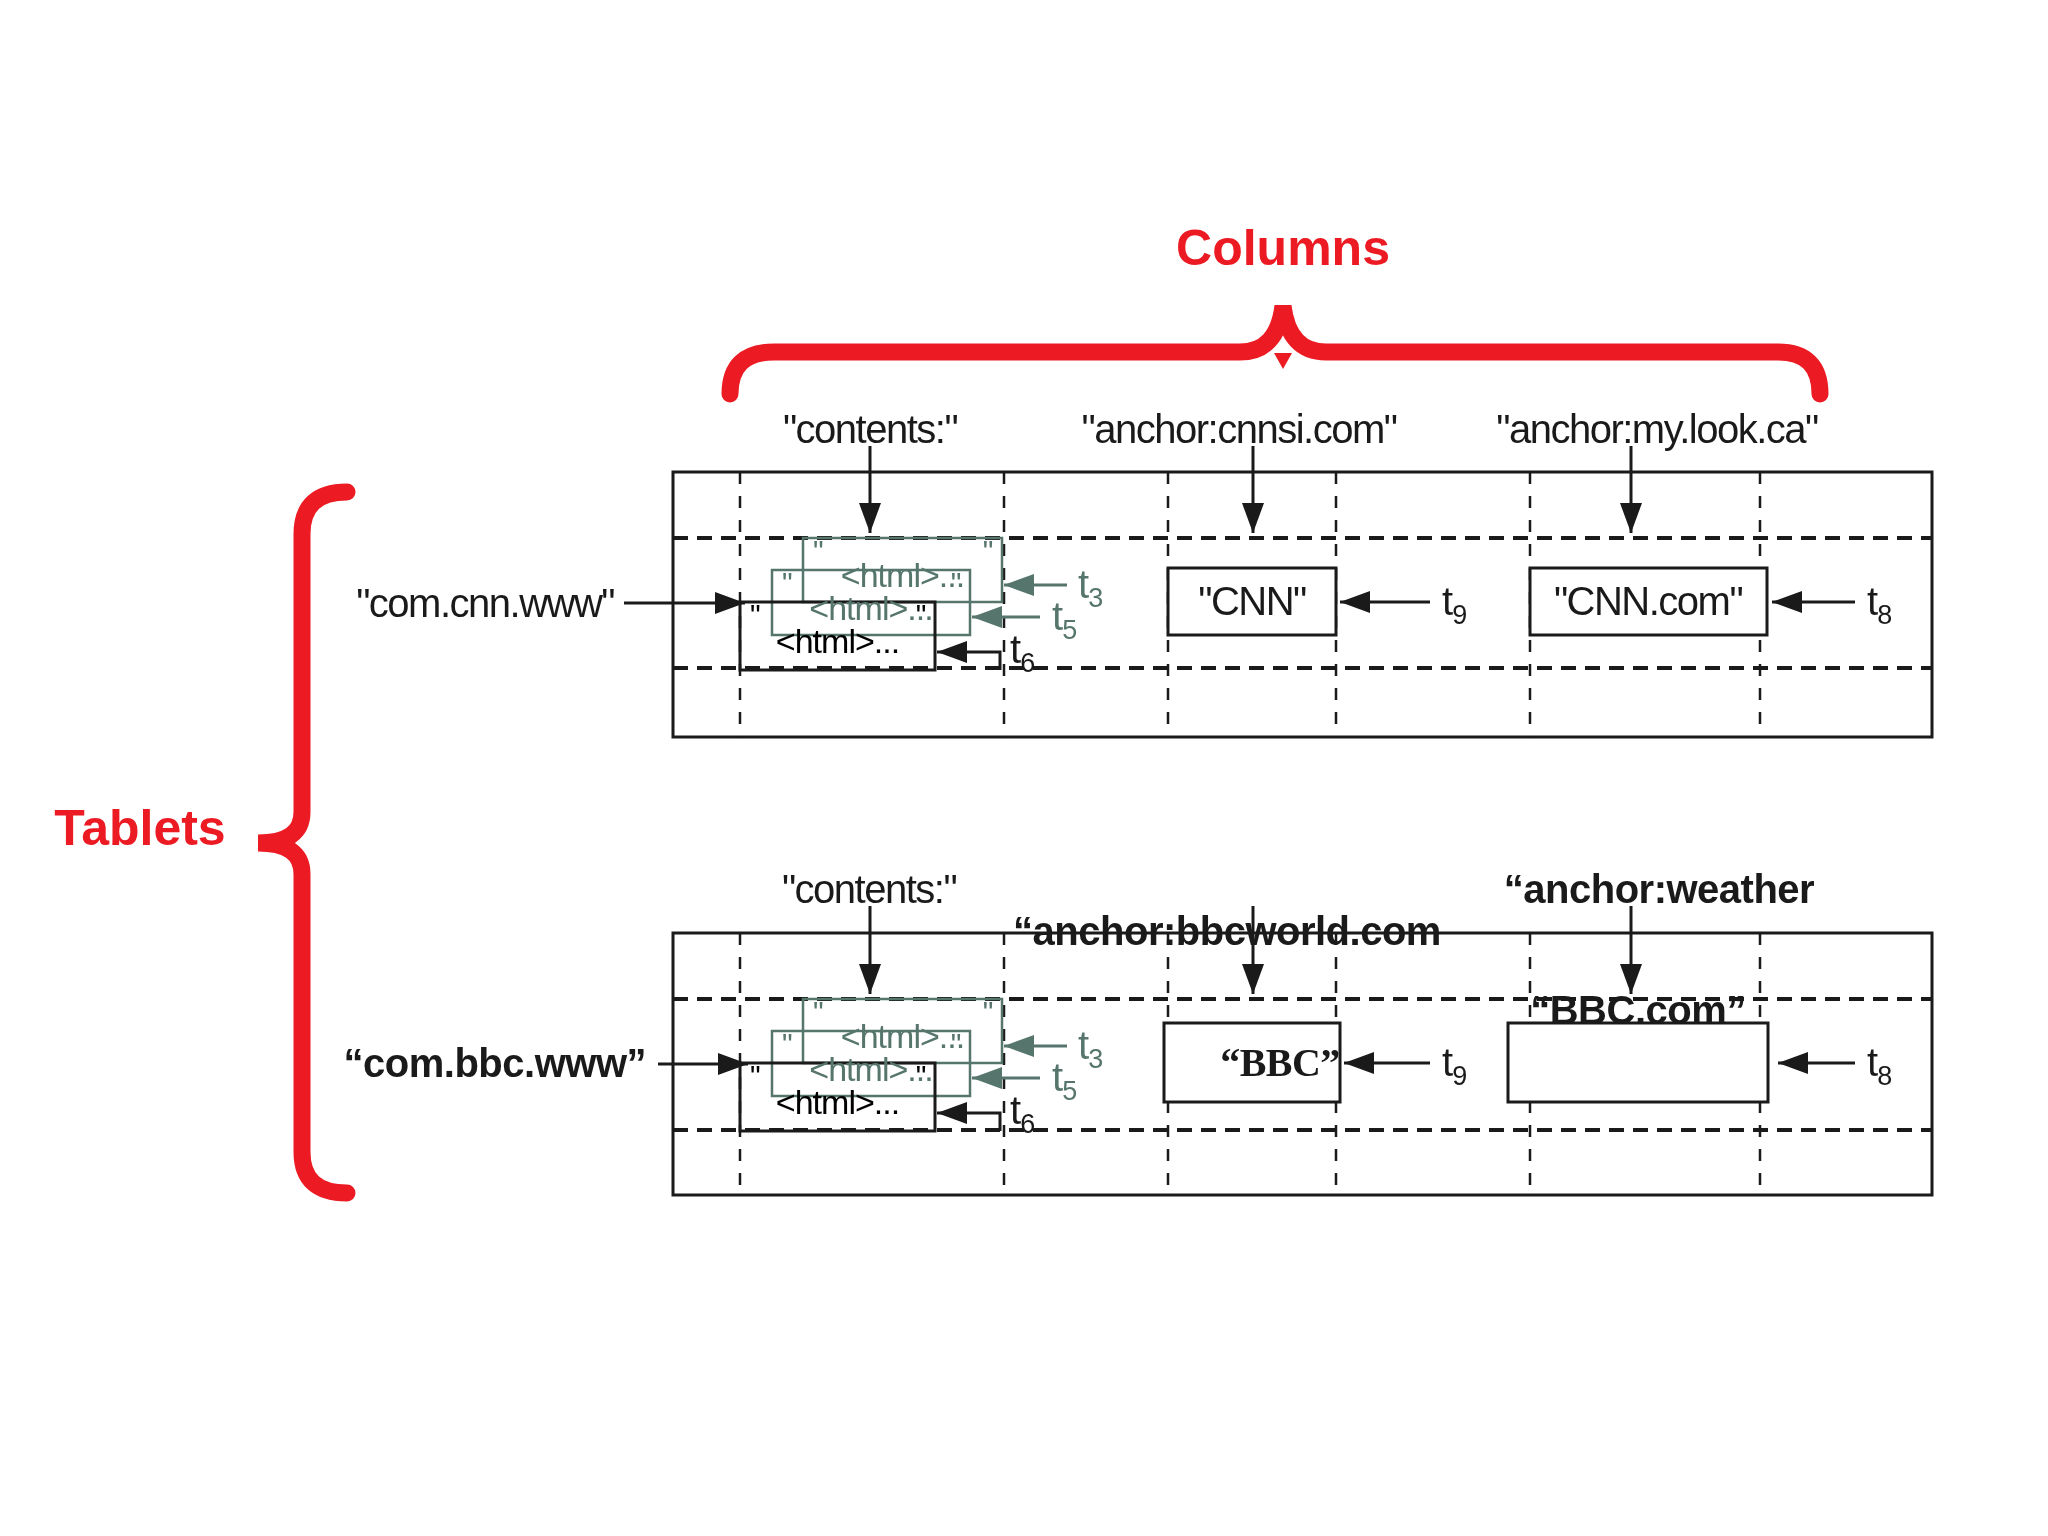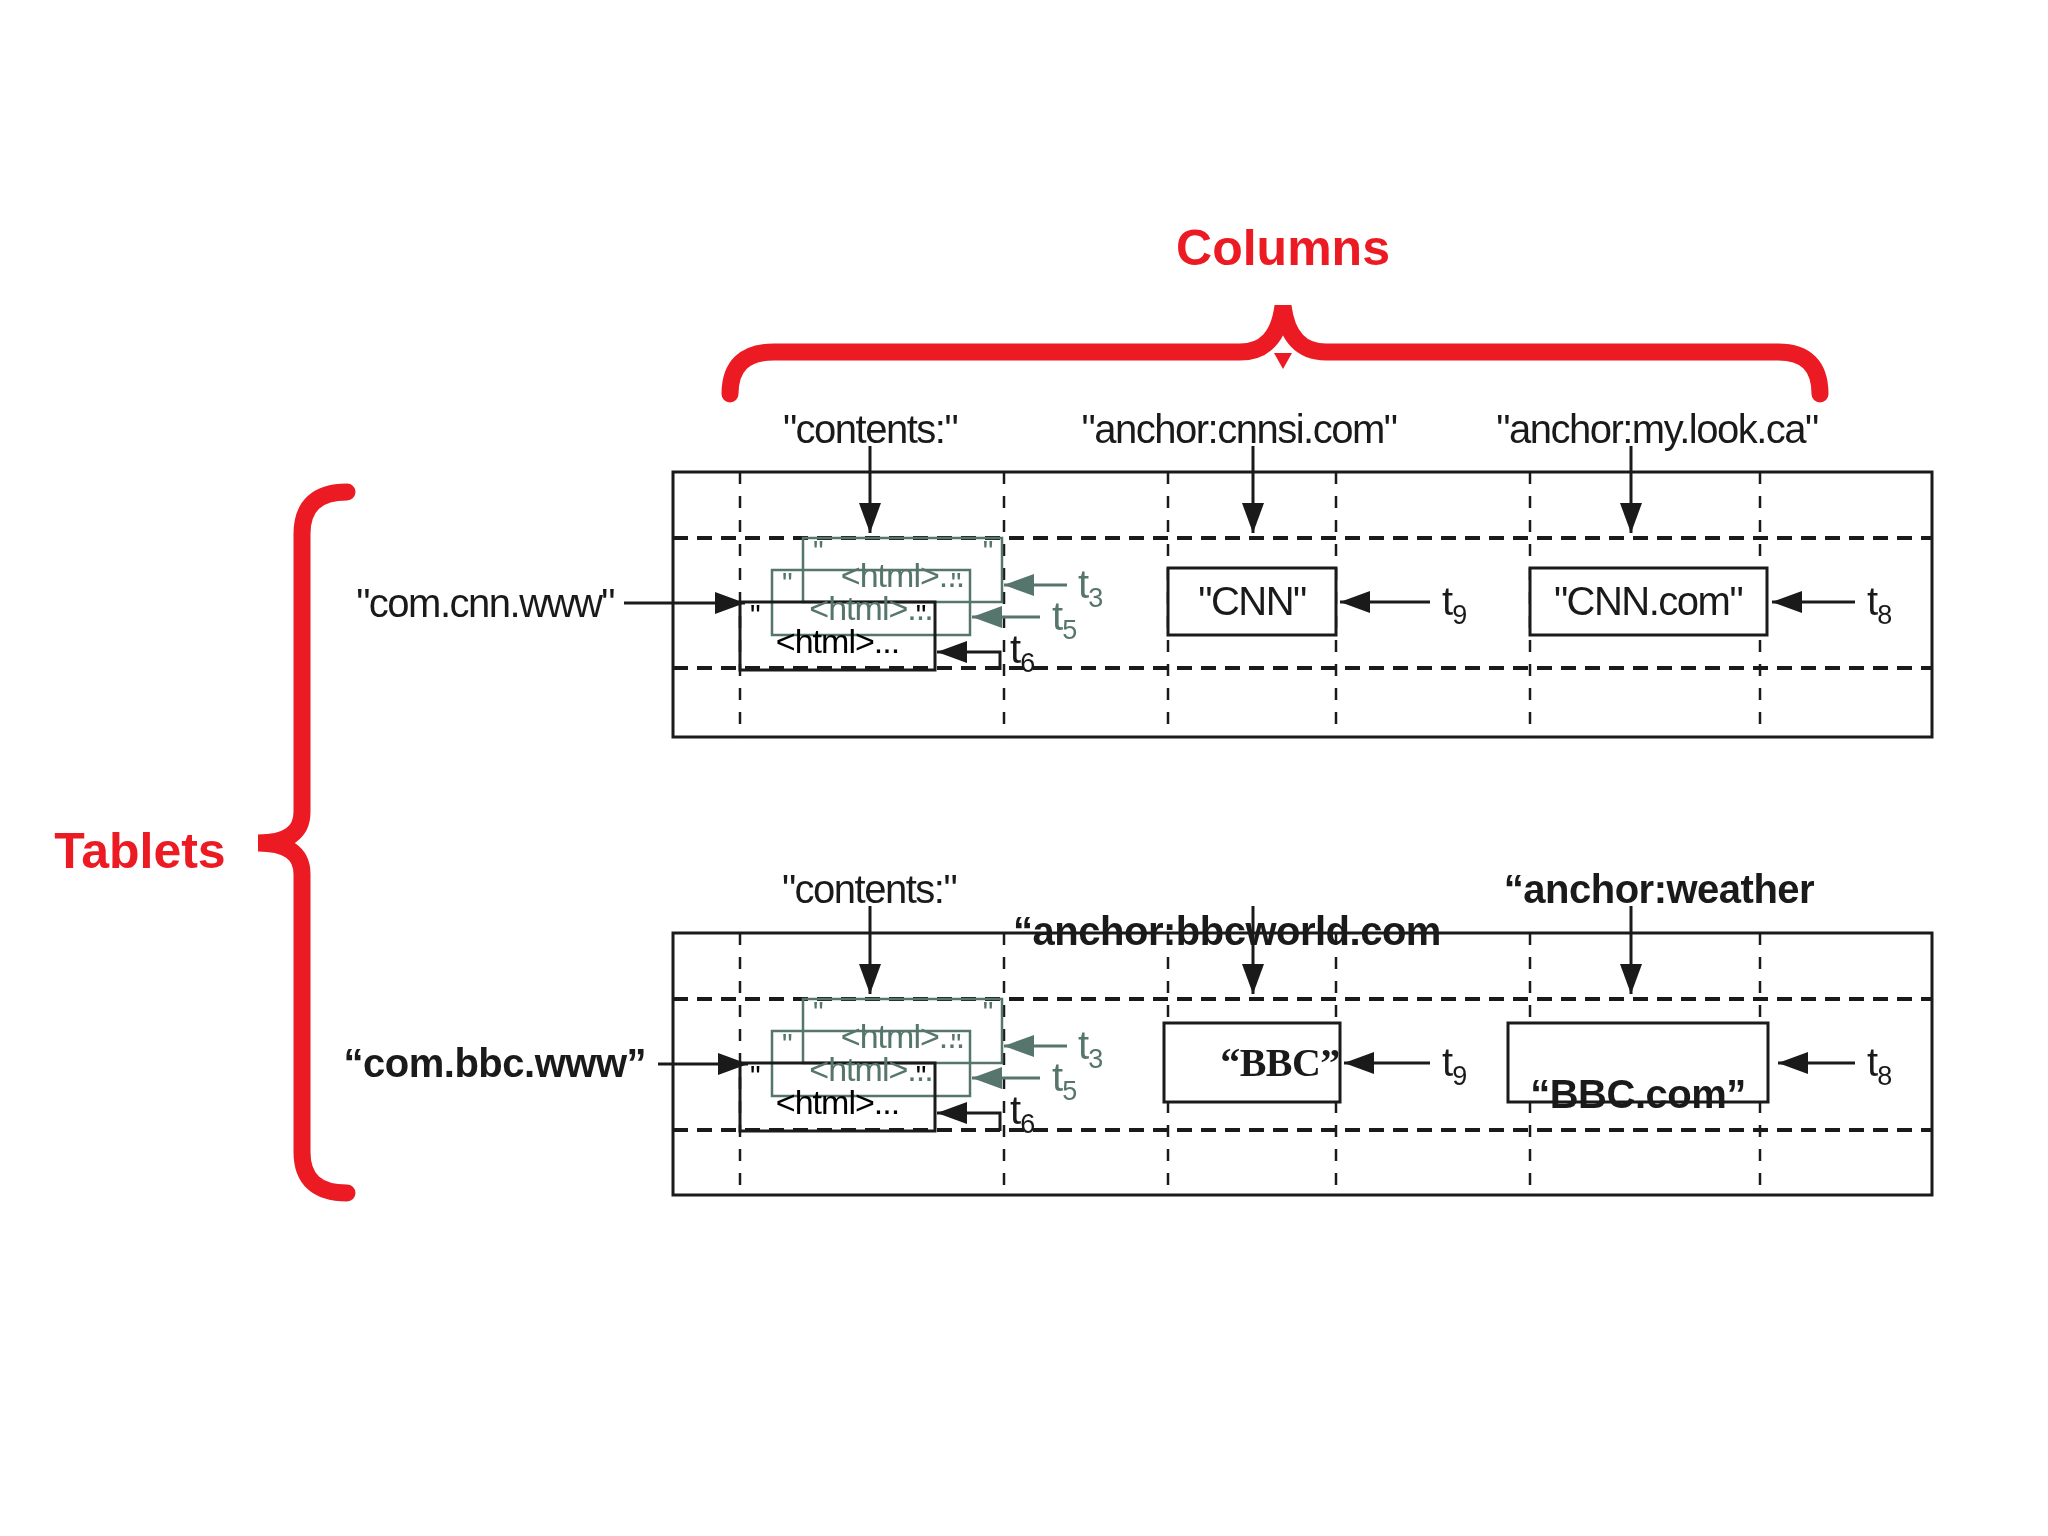--- a/index.html
+++ b/index.html
@@ -99,21 +99,21 @@
       <line x1="1040" y1="1078" x2="972" y2="1078" stroke="#56756C" stroke-width="3" marker-end="url(#mk-g)"></line>
       <polyline points="1000,1131 1000,1113 937,1113" fill="none" stroke="#1a1a1a" stroke-width="3" marker-end="url(#mk-k)"></polyline>
       <rect x="1164" y="1023" width="176" height="79" fill="#ffffff" stroke="#1a1a1a" stroke-width="3"></rect>
       <line x1="1430" y1="1063" x2="1344" y2="1063" stroke="#1a1a1a" stroke-width="3" marker-end="url(#mk-k)"></line>
       <rect x="1508" y="1023" width="260" height="79" fill="#ffffff" stroke="#1a1a1a" stroke-width="3"></rect>
       <line x1="1855" y1="1063" x2="1778" y2="1063" stroke="#1a1a1a" stroke-width="3" marker-end="url(#mk-k)"></line>
     </g>
   </svg>
 
   <div class="txt ctr brace-label" style="left:1283px;top:248px;">Columns</div>
-  <div class="txt ctr brace-label" style="left:140px;top:851px;">Tablets</div>
+  <div class="txt ctr brace-label" style="left:140px;top:828px;">Tablets</div>
 
   <div class="txt ctr fig" style="left:870px;top:429px;">"contents:"</div>
   <div class="txt ctr fig" style="left:1239px;top:429px;">"anchor:cnnsi.com"</div>
   <div class="txt ctr fig" style="left:1657px;top:429px;">"anchor:my.look.ca"</div>
 
   <div class="txt rgt fig" style="left:614px;top:603px;">"com.cnn.www"</div>
 
   <div class="vbox fig green" style="left:803px;top:538px;width:199px;height:64px;">
     <span class="ql">"</span>
     <span class="vb">&lt;html&gt;...</span>
@@ -160,17 +160,17 @@
     <span class="vb">&lt;html&gt;...</span>
     <span class="qr">"</span>
   </div>
 
   <div class="txt lft tlabel green" style="left:1078px;top:1049px;"><span>t</span><sub>3</sub></div>
   <div class="txt lft tlabel green" style="left:1052px;top:1081px;"><span>t</span><sub>5</sub></div>
   <div class="txt lft tlabel" style="left:1010px;top:1114px;"><span>t</span><sub>6</sub></div>
 
   <div class="txt ctr b" style="left:1280px;top:1062px;font-size:40px;font-family:Liberation Serif, serif;">“BBC”</div>
   <div class="txt lft tlabel" style="left:1442px;top:1066px;"><span>t</span><sub>9</sub></div>
-  <div class="txt ctr b" style="left:1638px;top:1094px;font-size:40px;">“BBC.com”</div>
+  <div class="txt ctr b" style="left:1638px;top:1010px;font-size:40px;">“BBC.com”</div>
   <div class="txt lft tlabel" style="left:1867px;top:1066px;"><span>t</span><sub>8</sub></div>
 
   <div class="txt rgt pagenum" style="left:1923px;top:1465px;margin-top:28px;">11</div>
 </div>
 
 </body></html>

